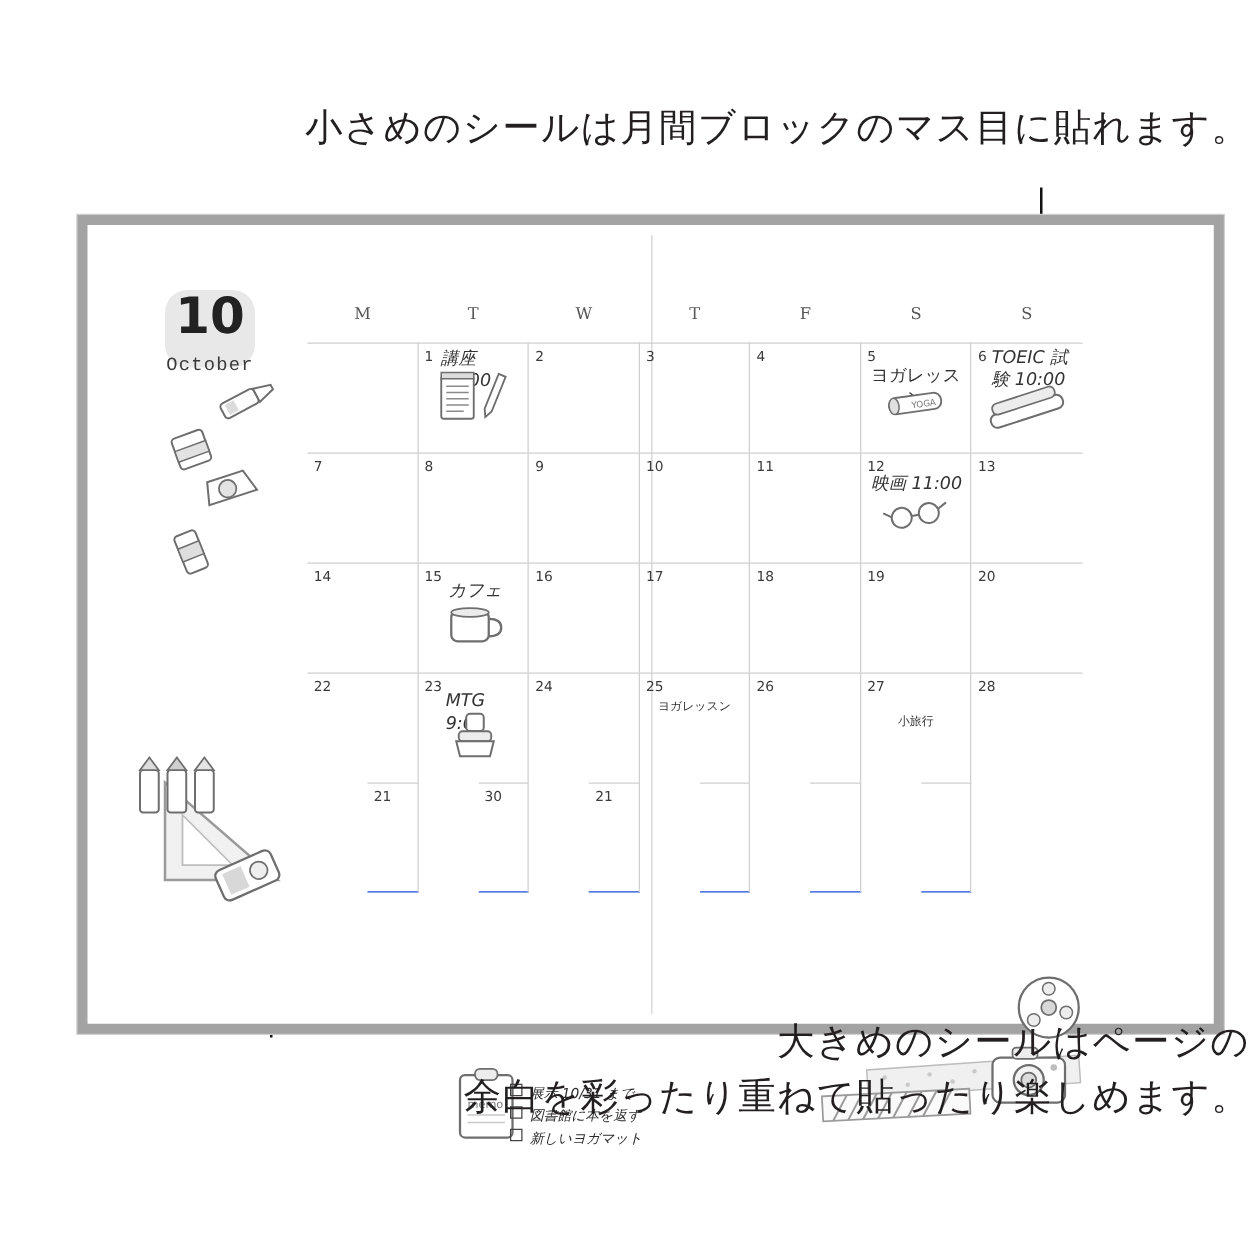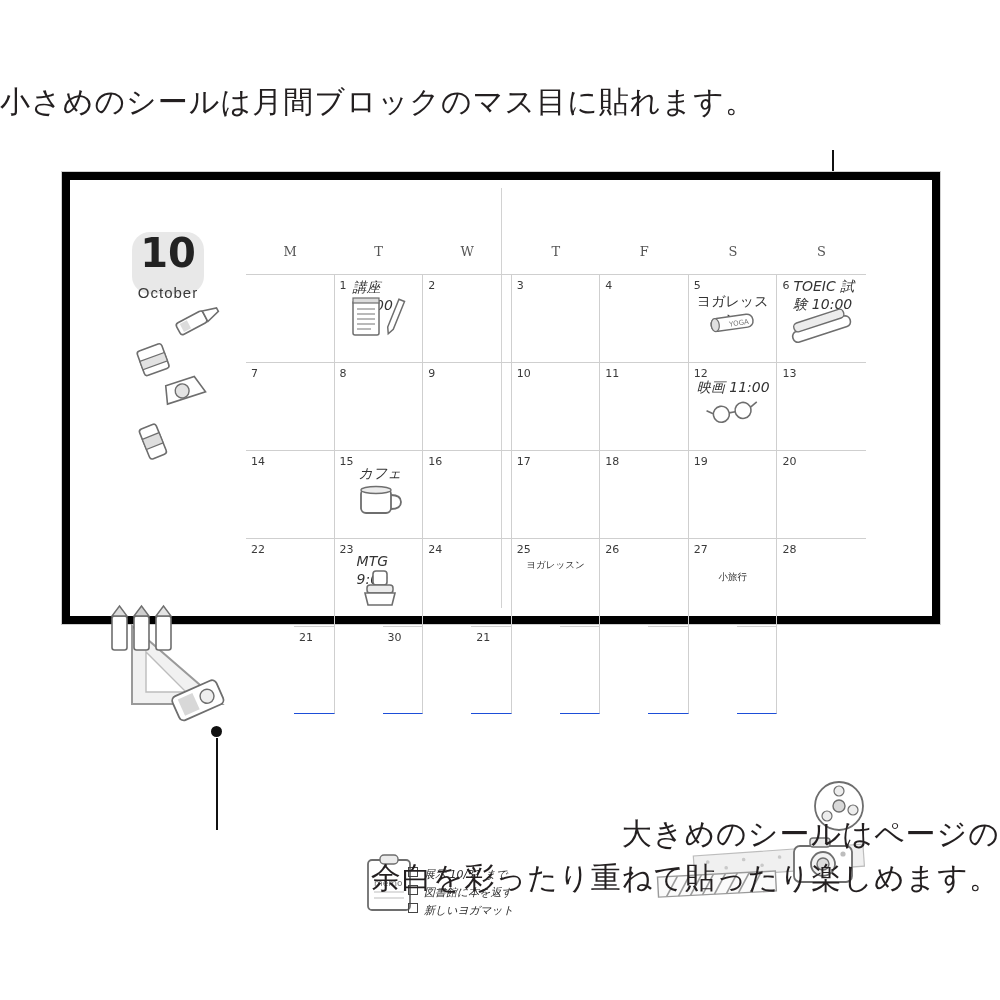--- a/index.html
+++ b/index.html
@@ -9,41 +9,42 @@
     font-family:"Liberation Sans","DejaVu Sans",sans-serif;
     color:#1a1a1a;
     position:relative;
     overflow:hidden;
   }
   .page{position:absolute;inset:0;}
 
   
   .caption-top{
     position:absolute;top:82px;left:0;width:1000px;
-    text-align:left;
+    text-align:right;
     font-size:30px;letter-spacing:1px;color:#231f20;
     font-family:"DejaVu Sans","Liberation Sans",sans-serif;
   }
   .caption-bottom{
     position:absolute;top:812px;left:0;width:1000px;
     text-align:right;
     font-size:30px;line-height:1.45;letter-spacing:1px;color:#231f20;
     font-family:"DejaVu Sans","Liberation Sans",sans-serif;
   }
   .caption-bottom span{display:block;}
 
   
   .leader{position:absolute;background:#111;}
   .dot{position:absolute;width:11px;height:11px;border-radius:50%;background:#111;}
 
   
   .notebook{
-    position:absolute;left:62px;top:172px;width:878px;height:452px;
-    background:#000000;
+    position:absolute;left:62px;top:172px;width:878px;height:655px;
+    background:#a3a3a3;
     box-shadow:0 0 0 1px #cfcfcf;
+    padding-left:39px;
   }
   .notebook-inner{
     position:absolute;left:8px;top:8px;right:8px;bottom:8px;
     background:#ffffff;
   }
   .spine{
     position:absolute;left:50%;top:8px;bottom:8px;width:1px;background:#d2d2d2;
   }
 
   
@@ -53,21 +54,21 @@
     background:#e8e8e8;
   }
   .month-num{
     position:absolute;left:62px;top:50px;width:72px;
     text-align:center;font-size:40px;font-weight:700;color:#222;
     font-family:"DejaVu Sans","Liberation Sans",sans-serif;
   }
   .month-name{
     position:absolute;left:44px;top:104px;width:108px;text-align:center;
     font-size:15px;color:#3a3a3a;letter-spacing:1px;
-    font-family:Liberation Sans, sans-serif;
+    font-family:Liberation Mono, monospace;
   }
 
   
   .cal{
     position:absolute;left:176px;top:64px;width:620px;height:470px;
   }
   .dow-row{
     position:absolute;left:0;top:0;width:620px;height:28px;
     display:grid;grid-template-columns:repeat(7,1fr);
   }

